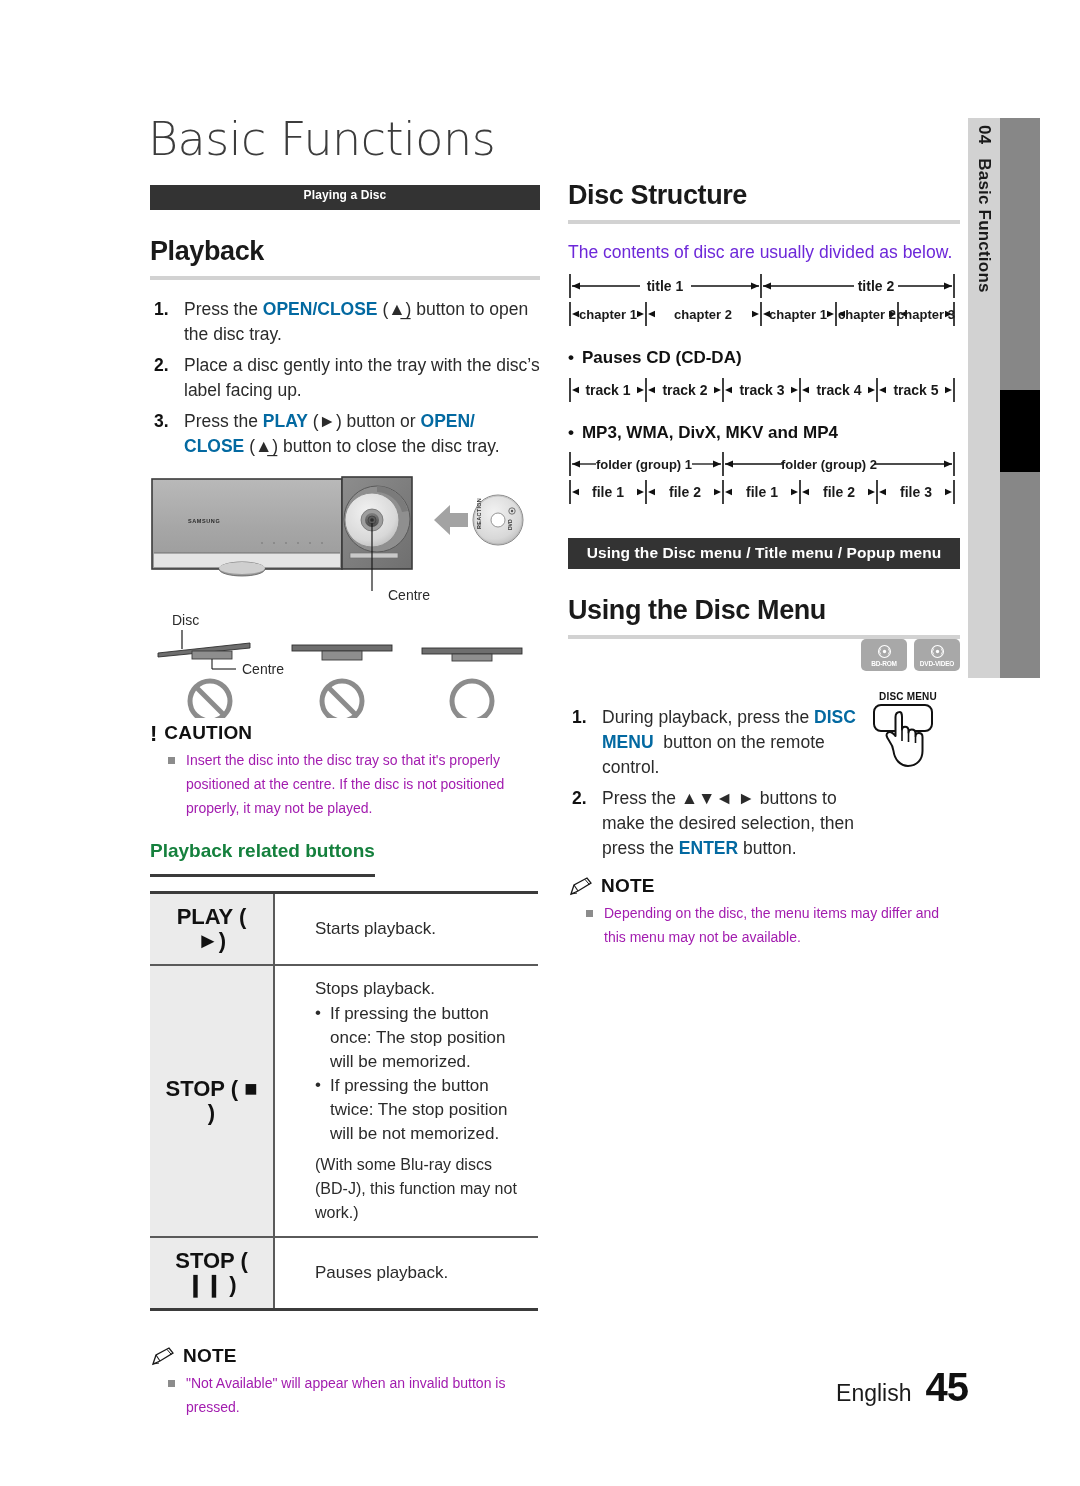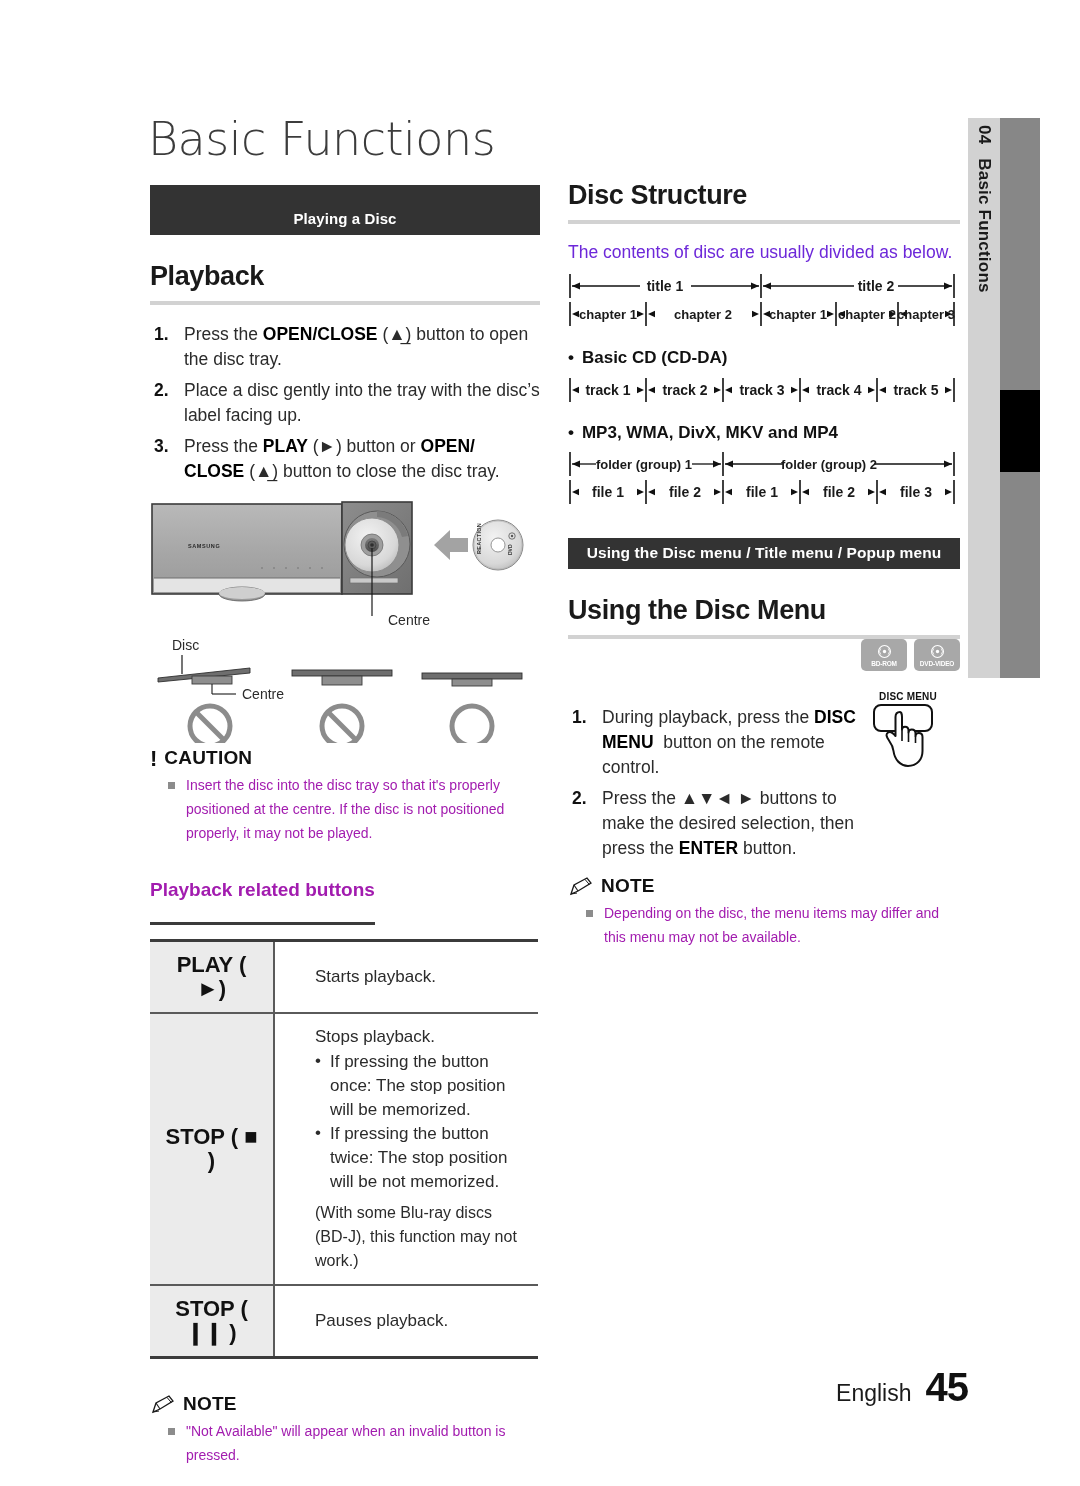--- a/index.html
+++ b/index.html
@@ -35,22 +35,22 @@
     font-stretch: condensed;
   }
 
   
   .col-left { position: absolute; left: 150px; top: 185px; width: 390px; }
   .col-right { position: absolute; left: 568px; top: 180px; width: 392px; }
 
   
   .banner {
     background: #333333; color: #ffffff;
-    font-size: 15px; font-weight: bold;
-    text-align: center; padding: 25px 4px 8px;
+    font-size: 12px; font-weight: bold;
+    text-align: center; padding: 3px 4px 8px;
     letter-spacing: .1px;
   }
   .banner.small { font-size: 15.5px; padding: 6px 4px 7px; }
 
   
   .h2 {
     font-size: 27px; font-weight: bold; letter-spacing: -0.4px;
     color: #1a1a1a; margin-top: 26px;
   }
   .h2.rr { margin-top: 0; }
@@ -60,42 +60,42 @@
   ol.steps { list-style: none; margin-top: 17px; }
   ol.steps > li {
     position: relative; padding-left: 34px;
     font-size: 17.5px; line-height: 25px; color: #2b2b2b;
     margin-bottom: 6px;
   }
   ol.steps > li .num {
     position: absolute; left: 4px; top: 0;
     font-weight: bold; color: #111;
   }
-  b, strong { font-weight: bold; color: #000000; }
+  b, strong { font-weight: bold; color: #0369a1; }
 
   
   .cn-head { display: flex; align-items: flex-end; gap: 7px; margin-top: 4px; }
   .cn-head .glyph { font-size: 22px; font-weight: bold; line-height: 20px; color: #111; }
   .cn-head .word { font-size: 19px; font-weight: bold; letter-spacing: .2px; color: #111; }
   ul.bullets { list-style: none; margin-top: 4px; }
   ul.bullets > li {
     position: relative; padding-left: 36px;
     font-size: 14px; line-height: 24px; color: #a21caf; margin-bottom: 2px;
   }
   ul.bullets > li::before {
     content: ""; position: absolute; left: 18px; top: 9px;
     width: 7px; height: 7px; background: #8c8c8c;
   }
   
   .pencil { width: 26px; height: 20px; }
 
   
   .h3 {
-    display: inline-block; font-size: 19px; font-weight: bold; color: #a21caf;
-    border-bottom: 3px solid #3b3b3b; padding-bottom: 21px; margin-top: 32px;
+    display: inline-block; font-size: 19px; font-weight: bold; color: #15803d;
+    border-bottom: 3px solid #3b3b3b; padding-bottom: 12px; margin-top: 18px;
   }
 
   
   table.btn-table {
     width: 388px; border-collapse: collapse; margin-top: 14px;
     border-top: 3px solid #3b3b3b; border-bottom: 3px solid #3b3b3b;
   }
   table.btn-table td {
     border-bottom: 2px solid #5a5a5a;
     padding: 11px 12px; vertical-align: middle;
@@ -375,21 +375,21 @@
             <polygon points="384,42 377,38.8 377,45.2"></polygon>
         </g>
         <text x="40" y="47" text-anchor="middle" font-family="Liberation Sans, sans-serif" font-size="13" fill="#1a1a1a">chapter 1</text>
         <text x="135" y="47" text-anchor="middle" font-family="Liberation Sans, sans-serif" font-size="13" fill="#1a1a1a">chapter 2</text>
         <text x="230" y="47" text-anchor="middle" font-family="Liberation Sans, sans-serif" font-size="13" fill="#1a1a1a">chapter 1</text>
         <text x="299" y="47" text-anchor="middle" font-family="Liberation Sans, sans-serif" font-size="13" fill="#1a1a1a">chapter 2</text>
         <text x="358" y="47" text-anchor="middle" font-family="Liberation Sans, sans-serif" font-size="13" fill="#1a1a1a">chapter 3</text>
       </svg>
     </div>
 
-    <div class="ds-label">Basic CD (CD-DA)</div>
+    <div class="ds-label">Pauses CD (CD-DA)</div>
     <div class="diagram">
       <svg width="388" height="30" viewBox="0 0 388 30">
         <g stroke="#111" stroke-width="1.6">
           <line x1="2" y1="3" x2="2" y2="27"></line>
             <line x1="78" y1="3" x2="78" y2="27"></line>
           <line x1="155" y1="3" x2="155" y2="27"></line>
             <line x1="232" y1="3" x2="232" y2="27"></line>
           <line x1="309" y1="3" x2="309" y2="27"></line>
             <line x1="386" y1="3" x2="386" y2="27"></line>
         </g>

